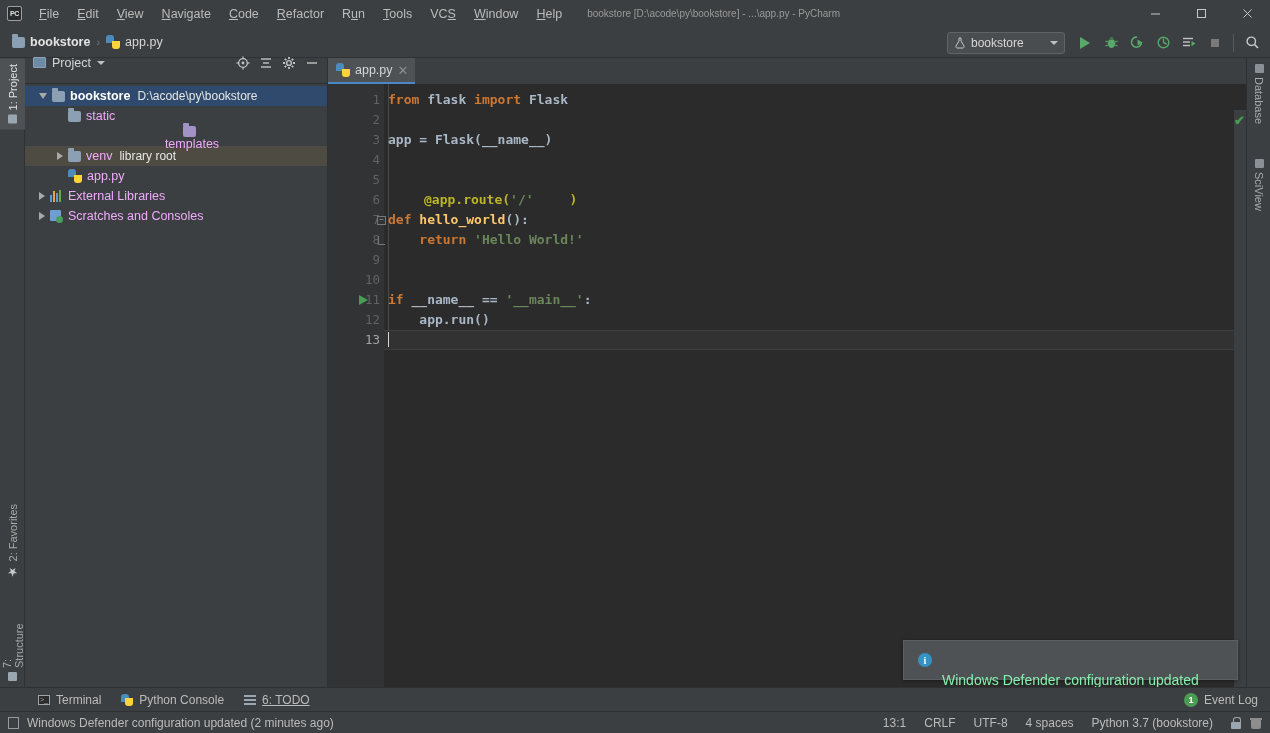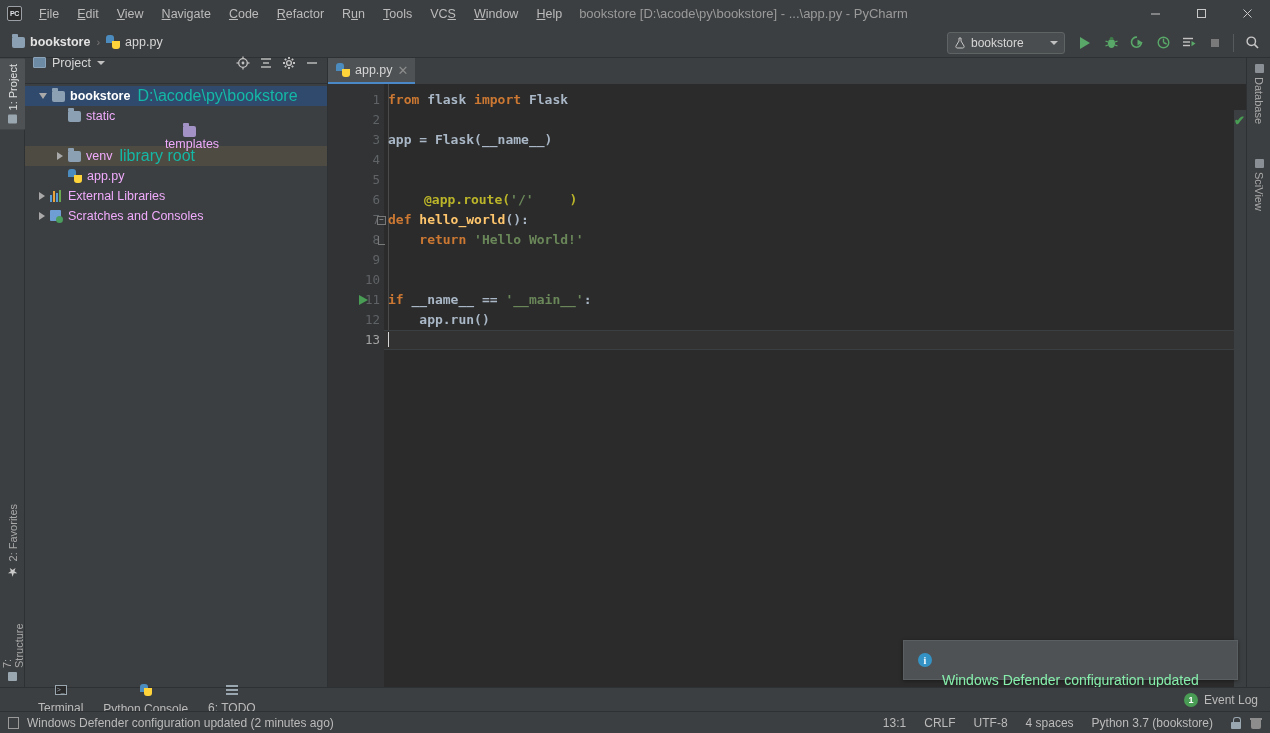--- a/index.html
+++ b/index.html
@@ -25,21 +25,21 @@
     display:flex; align-items:center; justify-content:center;
     letter-spacing:-0.3px;
   }
   .menubar { display:flex; align-items:center; height:27px; }
   .menu-item {
     padding:4px 9px; color:#bbbbbb; font-size:12.5px; cursor:default;
     white-space:nowrap;
   }
   .menu-item u { text-decoration:underline; }
   .title-text {
-    margin-left:8px; color:#9a9a9a; font-size:13px; white-space:nowrap;text-align:right;
+    margin-left:16px; color:#9a9a9a; font-size:10px; white-space:nowrap;text-align:right;
   }
   .winctl { position:absolute; right:0; top:0; height:27px; display:flex; }
   .winbtn {
     width:46px; height:27px; display:flex; align-items:center; justify-content:center;
     color:#c8c8c8;
   }
 
   
   .navbar {
     position:absolute; left:0; top:27px; width:1270px; height:31px;
@@ -143,21 +143,21 @@
     width:0;height:0;border-top:4px solid transparent;border-bottom:4px solid transparent;
     border-left:6px solid #a9a9a9; margin-right:5px; flex:none;
   }
   .arrow-d {
     width:0;height:0;border-left:4px solid transparent;border-right:4px solid transparent;
     border-top:6px solid #a9a9a9; margin-right:5px; flex:none;
   }
   .arrow-sp { width:11px; flex:none; }
   .tname { color:#f0abfc; }
   .tname.bold { font-weight:bold; color:#ffffff; }
-  .tsub { color:#14b8a6; margin-left:7px; font-size:16px; }
+  .tsub { color:#e5e5e5; margin-left:7px; font-size:12px; }
   .fd-blue  { background:#8ca0b3; }
   .fd-blue:before { background:#8ca0b3; }
   .fd-purple{ background:#a292c6; }
   .fd-purple:before { background:#a292c6; }
   .ic-lib {
     width:13px;height:12px;margin-right:5px;flex:none;display:flex;align-items:flex-end;gap:1px;
   }
   .ic-lib i { width:2px; background:#5b9bd5; display:block; }
   .ic-scr {
     width:13px;height:13px;margin-right:5px;flex:none;position:relative;
@@ -256,21 +256,21 @@
   }
   .notif-text { color:#86efac; font-size:14px;margin-top:39px; }
 
   
   .bottombar {
     position:absolute; left:0; top:687px; width:1270px; height:24px;
     background:#3c3f41; border-top:1px solid #2e3133;
     display:flex; align-items:center; padding-left:28px; gap:0;
   }
   .bb-item {
-    display:flex; align-items:center; gap:6px; padding:2px 10px; color:#bbbbbb; font-size:12px;flex-direction:column;
+    display:flex; align-items:center; gap:6px; padding:2px 10px; color:#bbbbbb; font-size:12px;
   }
   .ic-term {
     width:12px;height:10px;background:#2b2b2b;border:1px solid #9aa7b0;flex:none;
     color:#9aa7b0; font-size:7px; line-height:8px; text-align:center;
   }
   .ic-todo {
     width:12px;height:10px;flex:none;display:flex;flex-direction:column;justify-content:space-between;
   }
   .ic-todo i { height:2px; background:#9aa7b0; display:block; }
   .eventlog {

